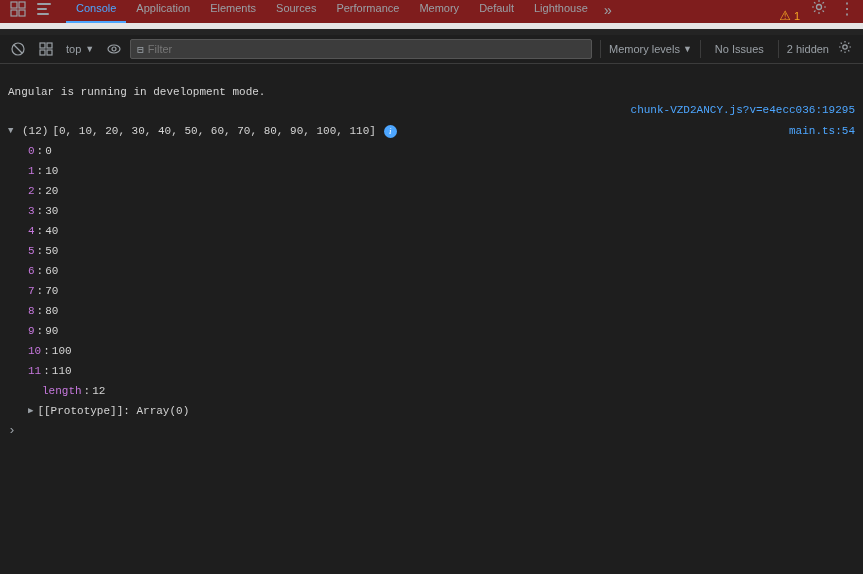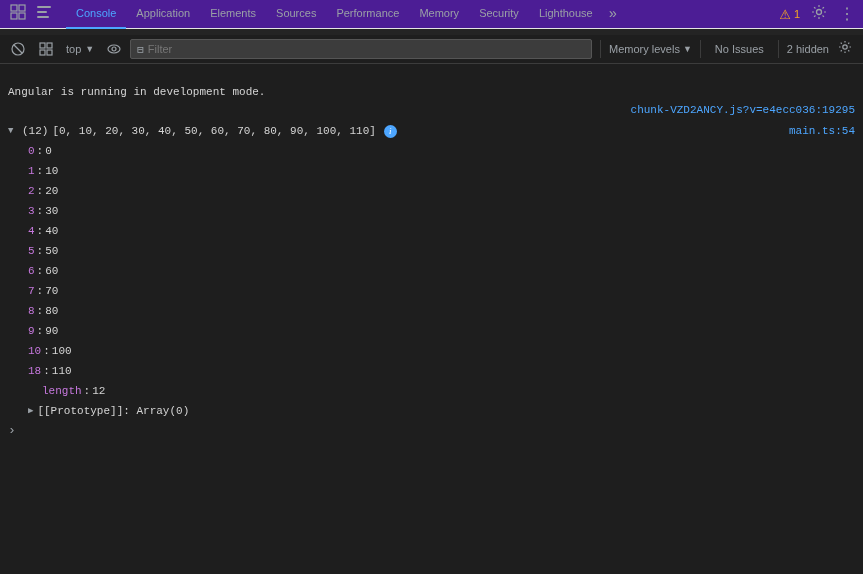--- a/index.html
+++ b/index.html
@@ -9,23 +9,23 @@
       background: #242424;
       color: #d4d4d4;
       width: 863px;
       height: 574px;
       overflow: hidden;
     }
 
     
     .devtools-tabs {
       display: flex;
-      align-items: center;
-      background: #4c1d95;
-      border-bottom: 1px solid #e5e5e5;
+      align-items: flex-end;
+      background: #7f1d1d;
+      border-bottom: 6px solid #e5e5e5;
       height: 29px;
       padding: 0 4px;
     }
     .devtools-tabs .icon-group {
       display: flex;
       align-items: center;
       gap: 6px;
       margin-right: 8px;
       padding: 0 4px;
     }
@@ -336,21 +336,21 @@
   <div class="tab-item">
     <span>Sources</span>
   </div>
   <div class="tab-item">
     <span>Performance</span>
   </div>
   <div class="tab-item">
     <span>Memory</span>
   </div>
   <div class="tab-item">
-    <span>Security</span>
+    <span>Default</span>
   </div>
   <div class="tab-item">
     <span>Lighthouse</span>
   </div>
   <span class="tab-more">»</span>
 
   <div class="tab-warning">
     <span style="color:#f5a623; font-size:13px;">⚠</span>
     <span>1</span>
   </div>
@@ -491,21 +491,21 @@
         <span class="prop-key">9</span>
         <span class="prop-colon">:</span>
         <span class="prop-val-num">90</span>
       </div>
       <div class="prop-row">
         <span class="prop-key">10</span>
         <span class="prop-colon">:</span>
         <span class="prop-val-num">100</span>
       </div>
       <div class="prop-row">
-        <span class="prop-key">18</span>
+        <span class="prop-key">11</span>
         <span class="prop-colon">:</span>
         <span class="prop-val-num">110</span>
       </div>
     </div>
 
   <div class="prop-row length-row">
     <span class="length-key">length</span>
     <span class="prop-colon">:</span>
     <span class="length-val">12</span>
   </div>

